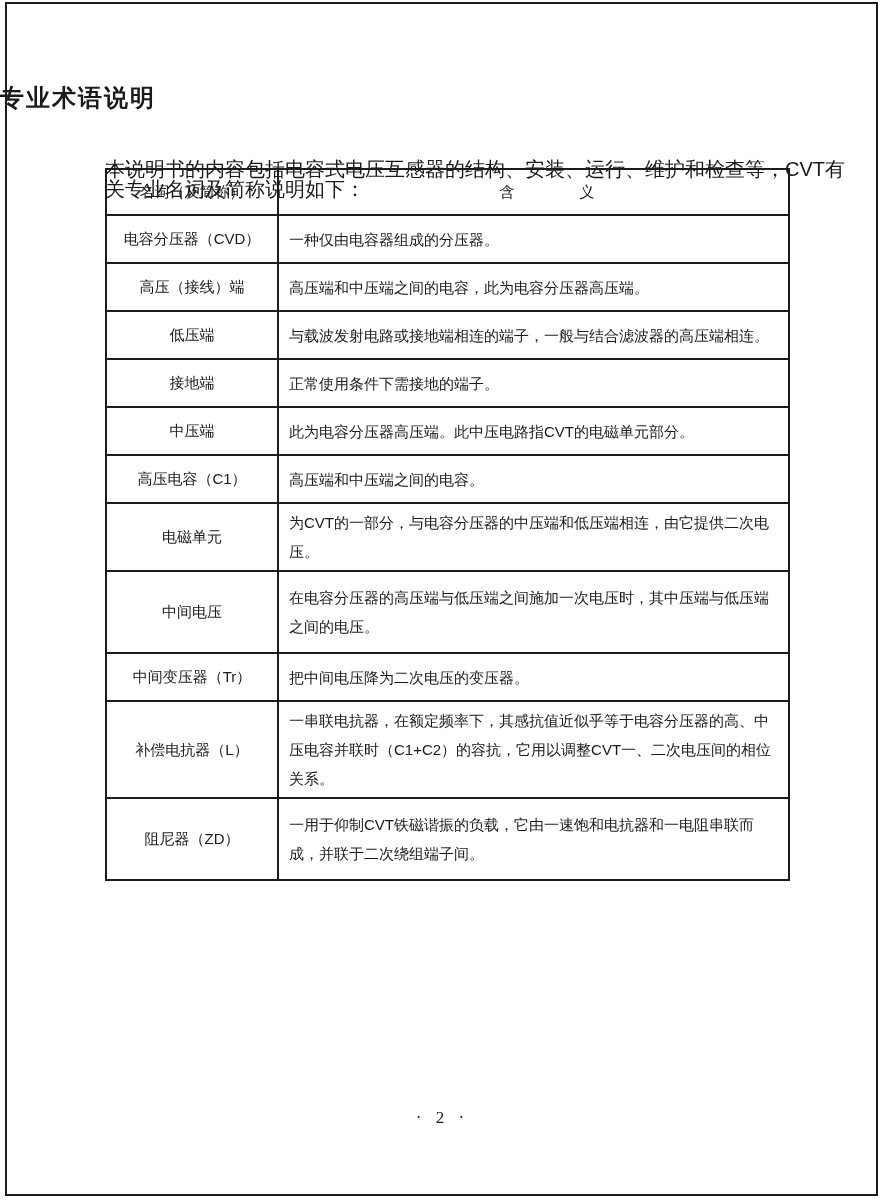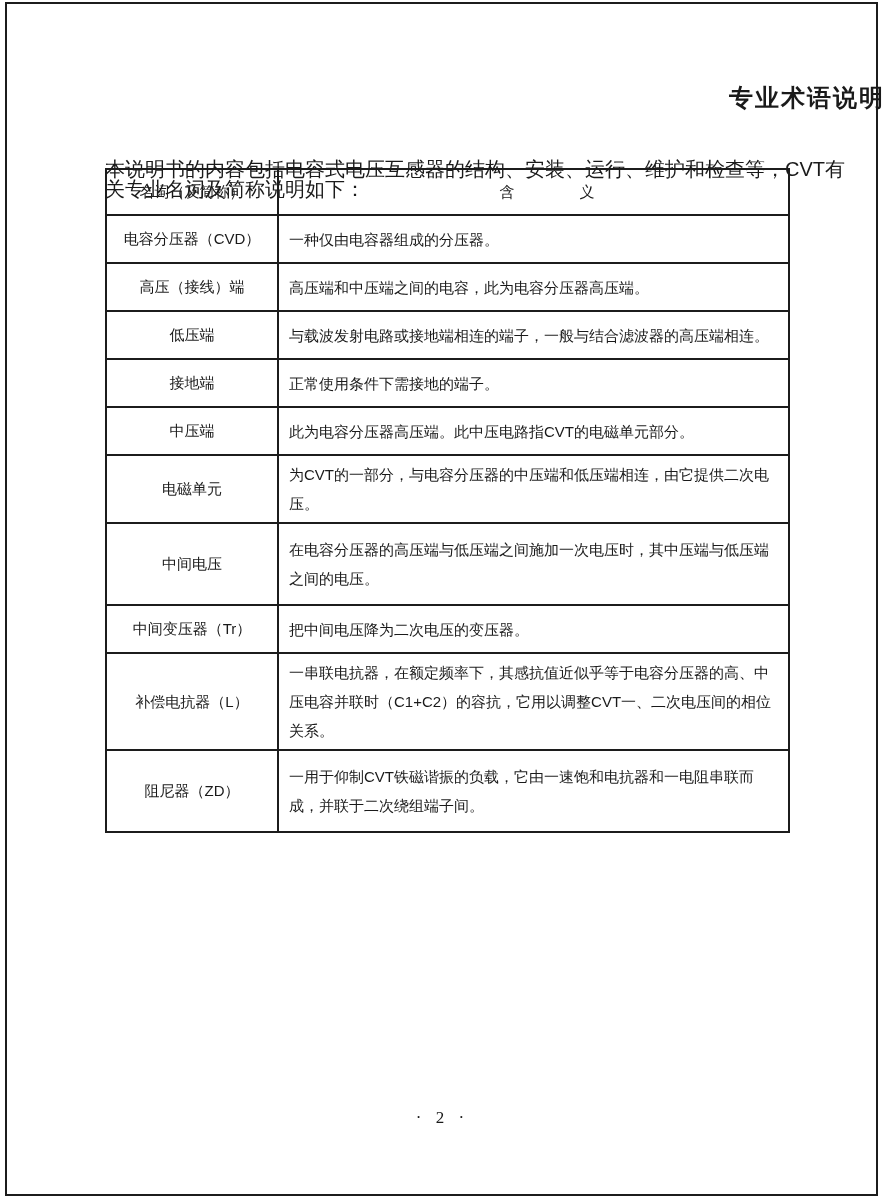--- a/index.html
+++ b/index.html
@@ -24,21 +24,21 @@
     height: 1194px;
     border: 2px solid #1c1c1c;
     box-sizing: border-box;
     pointer-events: none;
   }
   .title {
     position: absolute;
     top: 82px;
     left: 0;
     right: 0;
-    text-align: right;
+    text-align: left;
     font-size: 24px;
     font-weight: 600;
     letter-spacing: 2px;
   }
   .intro {
     position: absolute;
     top: 139px;
     left: 105px;
     width: 740px;
     font-size: 20px;
@@ -128,20 +128,24 @@
       </tr>
       <tr class="single">
         <td class="term">接地端</td>
         <td class="meaning">正常使用条件下需接地的端子。</td>
       </tr>
       <tr class="single">
         <td class="term">中压端</td>
         <td class="meaning">此为电容分压器高压端。此中压电路指CVT的电磁单元部分。</td>
       </tr>
       <tr class="single">
+        <td class="term">高压电容（C1）</td>
+        <td class="meaning">高压端和中压端之间的电容。</td>
+      </tr>
+      <tr class="single">
         <td class="term">电磁单元</td>
         <td class="meaning">为CVT的一部分，与电容分压器的中压端和低压端相连，由它提供二次电压。</td>
       </tr>
       <tr class="double">
         <td class="term">中间电压</td>
         <td class="meaning">在电容分压器的高压端与低压端之间施加一次电压时，其中压端与低压端之间的电压。</td>
       </tr>
       <tr class="single">
         <td class="term">中间变压器（Tr）</td>
         <td class="meaning">把中间电压降为二次电压的变压器。</td>

